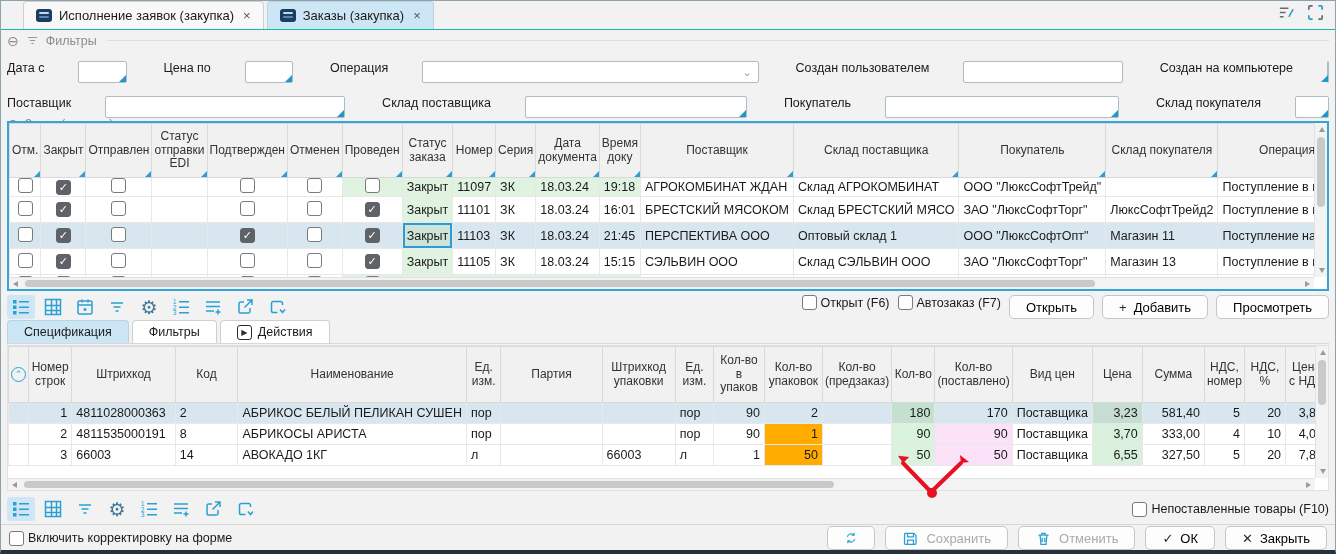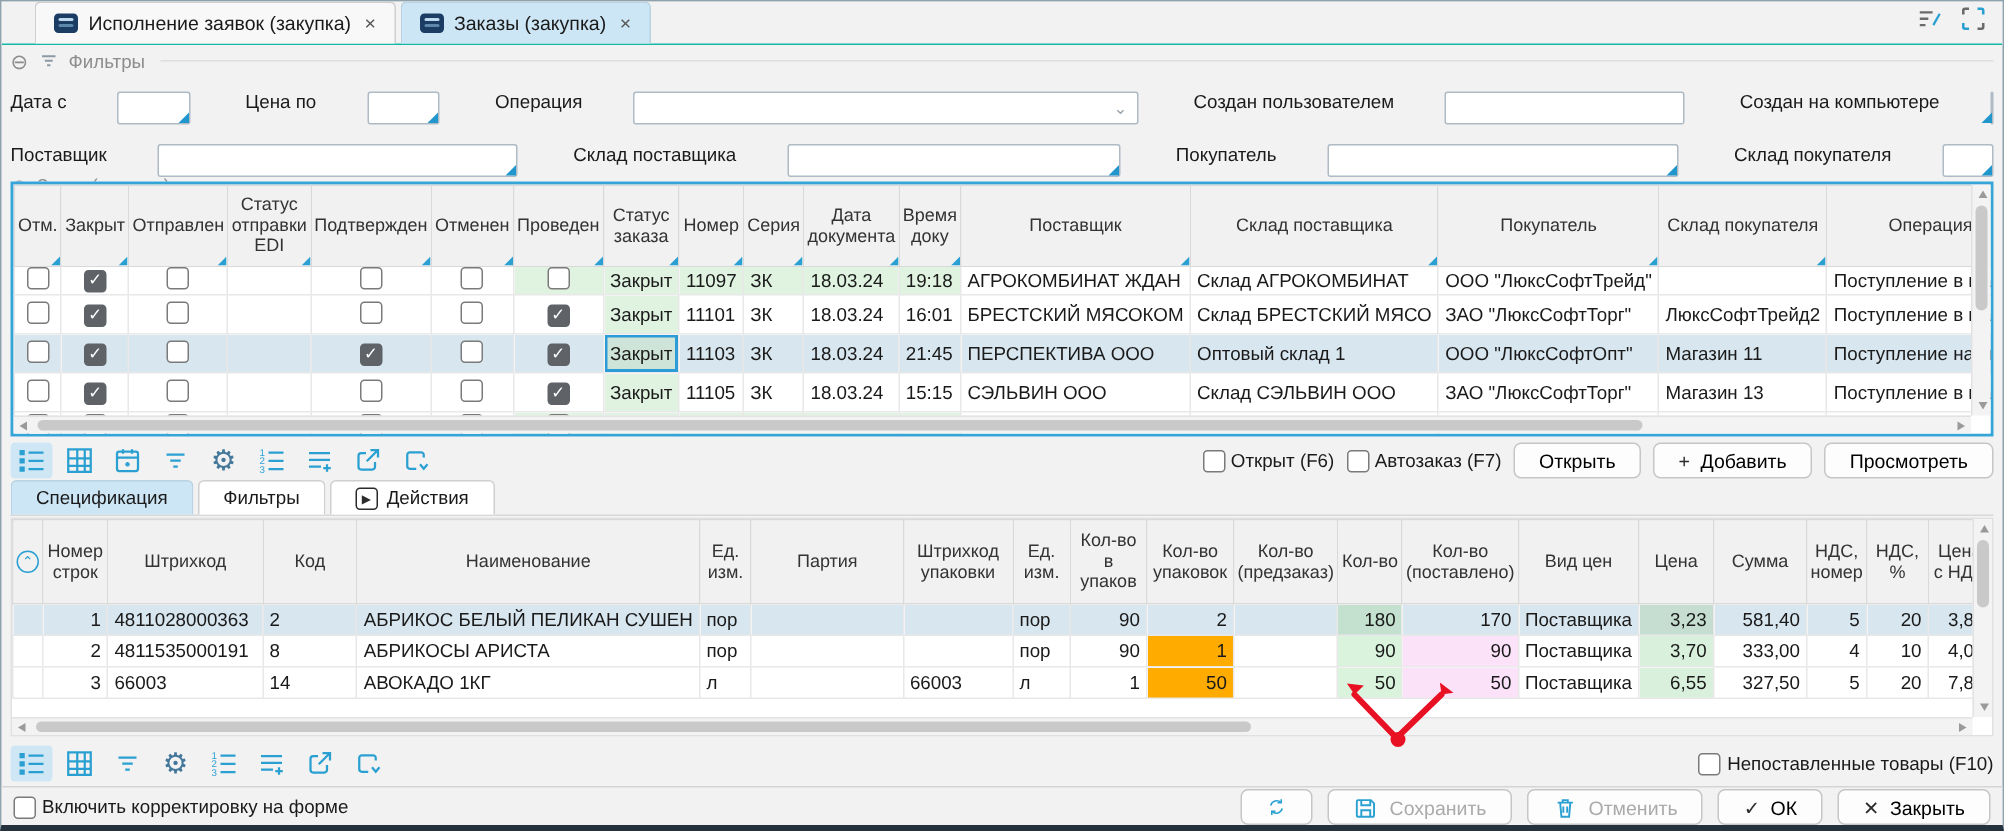--- a/index.html
+++ b/index.html
@@ -58,21 +58,21 @@
   .harrow{ position:absolute; top:3px; width:0; height:0;}
   .harrow.left{ left:4px; border-top:3.5px solid transparent; border-bottom:3.5px solid transparent; border-right:5px solid #9a9a9a;}
   .harrow.right{ right:4px; border-top:3.5px solid transparent; border-bottom:3.5px solid transparent; border-left:5px solid #9a9a9a;}
   
   .toolrow{ position:absolute; left:6px; right:6px; height:26px; display:flex; align-items:center; gap:4px;}
   .t1{ top:293px;} .t2{ top:495px;}
   .ticon{ width:28px; height:24px; display:flex; align-items:center; justify-content:center; border-radius:3px;}
   .ticon.active{ background:#cfe7f5;}
   .ticon svg{ stroke:#2aa0d2; fill:none; stroke-width:1.5; }
   .gearglyph{ font-size:19px; color:#44789b; line-height:1;}
-  .tool-right{ margin-left:auto; display:flex; align-items:center; gap:8px;}
+  .tool-right{ margin-left:auto; display:flex; align-items:flex-start; gap:8px;}
   .cblabel{ display:flex; align-items:center; gap:4px; white-space:nowrap;}
   .btn{ display:inline-flex; align-items:center; justify-content:center; gap:7px; height:24px; padding:0 16px; background:#fdfdfd; border:1px solid #c6c6c6; border-radius:5px; font-size:13px; white-space:nowrap;}
   .btn .dis{ color:#aaa;}
   
   .spectabs{ position:absolute; top:319px; left:6px; right:6px; height:24px; display:flex; align-items:flex-end; border-bottom:1px solid #d8d8d8;}
   .stab{ display:flex; align-items:center; gap:6px; height:23px; padding:0 16px; border:1px solid #cfcfcf; border-bottom:none; border-radius:4px 4px 0 0; background:#fff; margin-right:3px; font-size:12.5px;}
   .stab.active{ background:#cde6f5; border-color:#b9d3e2;}
   .playbox{ width:15px; height:15px; border:1.5px solid #2b2b2b; border-radius:3px; display:inline-flex; align-items:center; justify-content:center; font-size:8px; color:#2b2b2b;}
   
   .spec-area{ position:absolute; top:344px; left:6px; right:6px; height:146px; background:#fff; border:1px solid #e0e0e0; overflow:hidden;}

